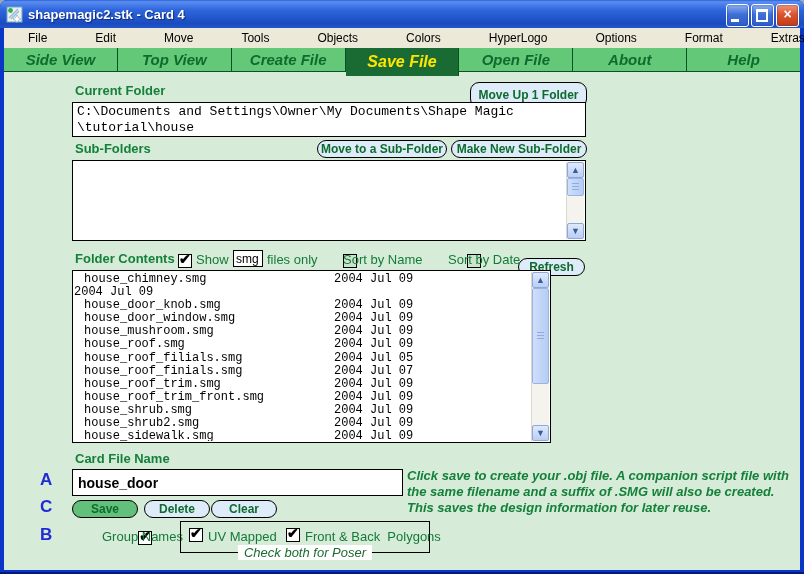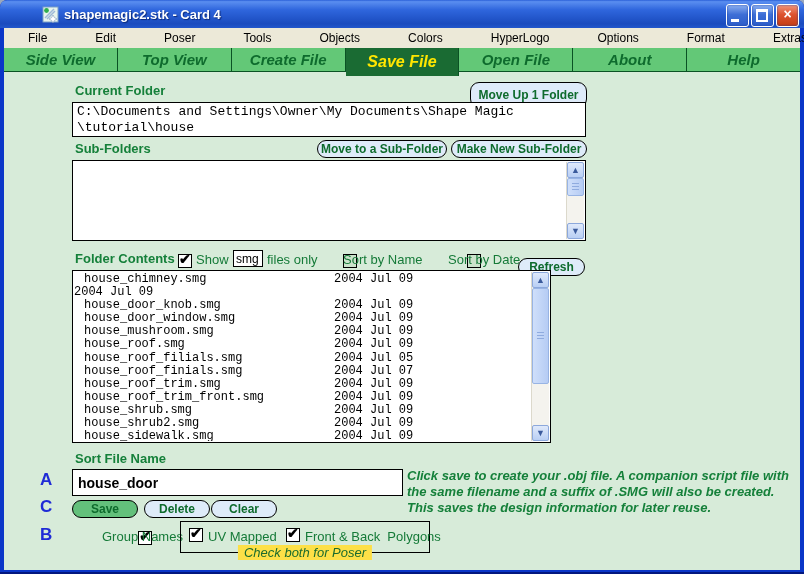--- a/index.html
+++ b/index.html
@@ -1,21 +1,21 @@
 <!DOCTYPE html>
 <html><head>
 <meta charset="utf-8">
 <style>
   html,body{margin:0;padding:0;background:#9aa8bd;font-family:"Liberation Sans",sans-serif;}
   .window{position:relative;width:804px;height:574px;background:#0a36c8;border-radius:7px 7px 0 0;overflow:hidden;
           box-shadow:inset 0 -2px 0 #03177e;}
   
   .titlebar{position:absolute;top:0;left:0;right:0;height:28px;
     background:linear-gradient(180deg,#2a60d8 0%,#5a8ef0 6%,#2f66dd 35%,#1a4bbe 85%,#2257cc 100%);
-    border-radius:7px 7px 0 0;display:flex;align-items:center;padding-left:36px;}
+    border-radius:7px 7px 0 0;display:flex;align-items:center;}
   .app-icon{width:17px;height:17px;margin:0 5px 0 6px;flex:0 0 auto;}
   .title-text{color:#fff;font-weight:bold;font-size:13px;text-shadow:1px 1px 1px #0b2a7a;}
   .winbtns{position:absolute;right:5px;top:4px;display:flex;gap:2px;}
   .wbtn{width:21px;height:21px;border:1px solid #fff;border-radius:3px;position:relative;
     background:linear-gradient(180deg,#8db0f0 0%,#3e6fd6 45%,#2c5cc8 100%);box-shadow:inset 0 0 2px #1a3d9e;}
   .wbtn.close{background:linear-gradient(180deg,#f0967a 0%,#dd5330 45%,#c33c13 100%);
     color:#fff;font-weight:bold;font-size:14px;line-height:19px;text-align:center;}
   .wbtn.min::after{content:"";position:absolute;left:4px;bottom:4px;width:8px;height:3px;background:#fff;}
   .wbtn.max::after{content:"";position:absolute;left:4px;top:4px;width:8px;height:8px;border:2px solid #fff;border-top-width:3px;}
   
@@ -56,21 +56,21 @@
   
   .file-list{position:absolute;left:1px;top:2px;right:18px;bottom:1px;overflow:hidden;}
   .file-row{display:flex;font-family:"Liberation Mono",monospace;font-size:12px;line-height:13.1px;color:#000;white-space:pre;cursor:default;}
   .file-name{width:250px;padding-left:10px;}
   
   .marker{font-weight:bold;font-size:17px;color:#1f2bd6;}
   .filename-input{box-sizing:border-box;border:1px solid #000;background:#fff;font-family:"Liberation Sans",sans-serif;
     font-weight:bold;font-size:14px;padding:0 5px;color:#000;outline:none;}
   .note{font-weight:bold;font-style:italic;font-size:13px;line-height:16px;color:#15803a;}
   .groupbox{box-sizing:border-box;border:1px solid #000;position:absolute;}
-  .groupbox-legend{position:absolute;left:50%;transform:translateX(-50%);bottom:-8px;background:#fde047;
+  .groupbox-legend{position:absolute;left:50%;transform:translateX(-50%);bottom:-8px;background:#ffffff;
     padding:0 6px;font-style:italic;font-size:13px;color:#1a6b2e;white-space:nowrap;}
   .ext-input{box-sizing:border-box;border:1px solid #000;background:#fff;font-family:"Liberation Sans",sans-serif;
     font-size:12px;padding:0 2px;width:30px;height:17px;outline:none;}
   .inline-label{font-size:13px;color:#157a38;}
 </style>
 </head>
 <body>
 
 <div class="window">
 
@@ -87,21 +87,21 @@
       <div class="wbtn min"></div>
       <div class="wbtn max"></div>
       <div class="wbtn close">×</div>
     </div>
   </div>
 
   
   <div class="menubar">
       <div class="menu-item">File</div>
       <div class="menu-item">Edit</div>
-      <div class="menu-item">Poser</div>
+      <div class="menu-item">Move</div>
       <div class="menu-item">Tools</div>
       <div class="menu-item">Objects</div>
       <div class="menu-item">Colors</div>
       <div class="menu-item">HyperLogo</div>
       <div class="menu-item">Options</div>
       <div class="menu-item">Format</div>
       <div class="menu-item">Extras</div>
       <div class="menu-item">Help</div>
     </div>
 
@@ -171,21 +171,21 @@
     <div class="sb">
       <div class="sb-btn sb-up">▲</div>
       <div class="sb-thumb" style="top:16px;height:96px;">
           <div class="sb-grip"></div>
         </div>
       <div class="sb-btn sb-down">▼</div>
     </div>
   </div>
 
   
-  <div class="abs sec-label" style="left:75px;top:451px;">Sort File Name</div>
+  <div class="abs sec-label" style="left:75px;top:451px;">Card File Name</div>
   <div class="abs marker" style="left:40px;top:470px;">A</div>
   <input class="abs filename-input" style="left: 72px; top: 469px; width: 331px; height: 27px;" value="house_door">
   <div class="abs note" style="left:407px;top:468px;width:392px;">Click save to create your .obj file. A companion script file with the same filename and a suffix of .SMG will also be created. This saves the design information for later reuse.</div>
 
   <div class="abs marker" style="left:40px;top:497px;">C</div>
   <div class="abs pill-btn green" style="left:72px;top:500px;width:66px;height:18px;">Save</div>
   <div class="abs pill-btn" style="left:144px;top:500px;width:66px;height:18px;">Delete</div>
   <div class="abs pill-btn" style="left:211px;top:500px;width:66px;height:18px;">Clear</div>
 
   <div class="abs marker" style="left:40px;top:525px;">B</div>

